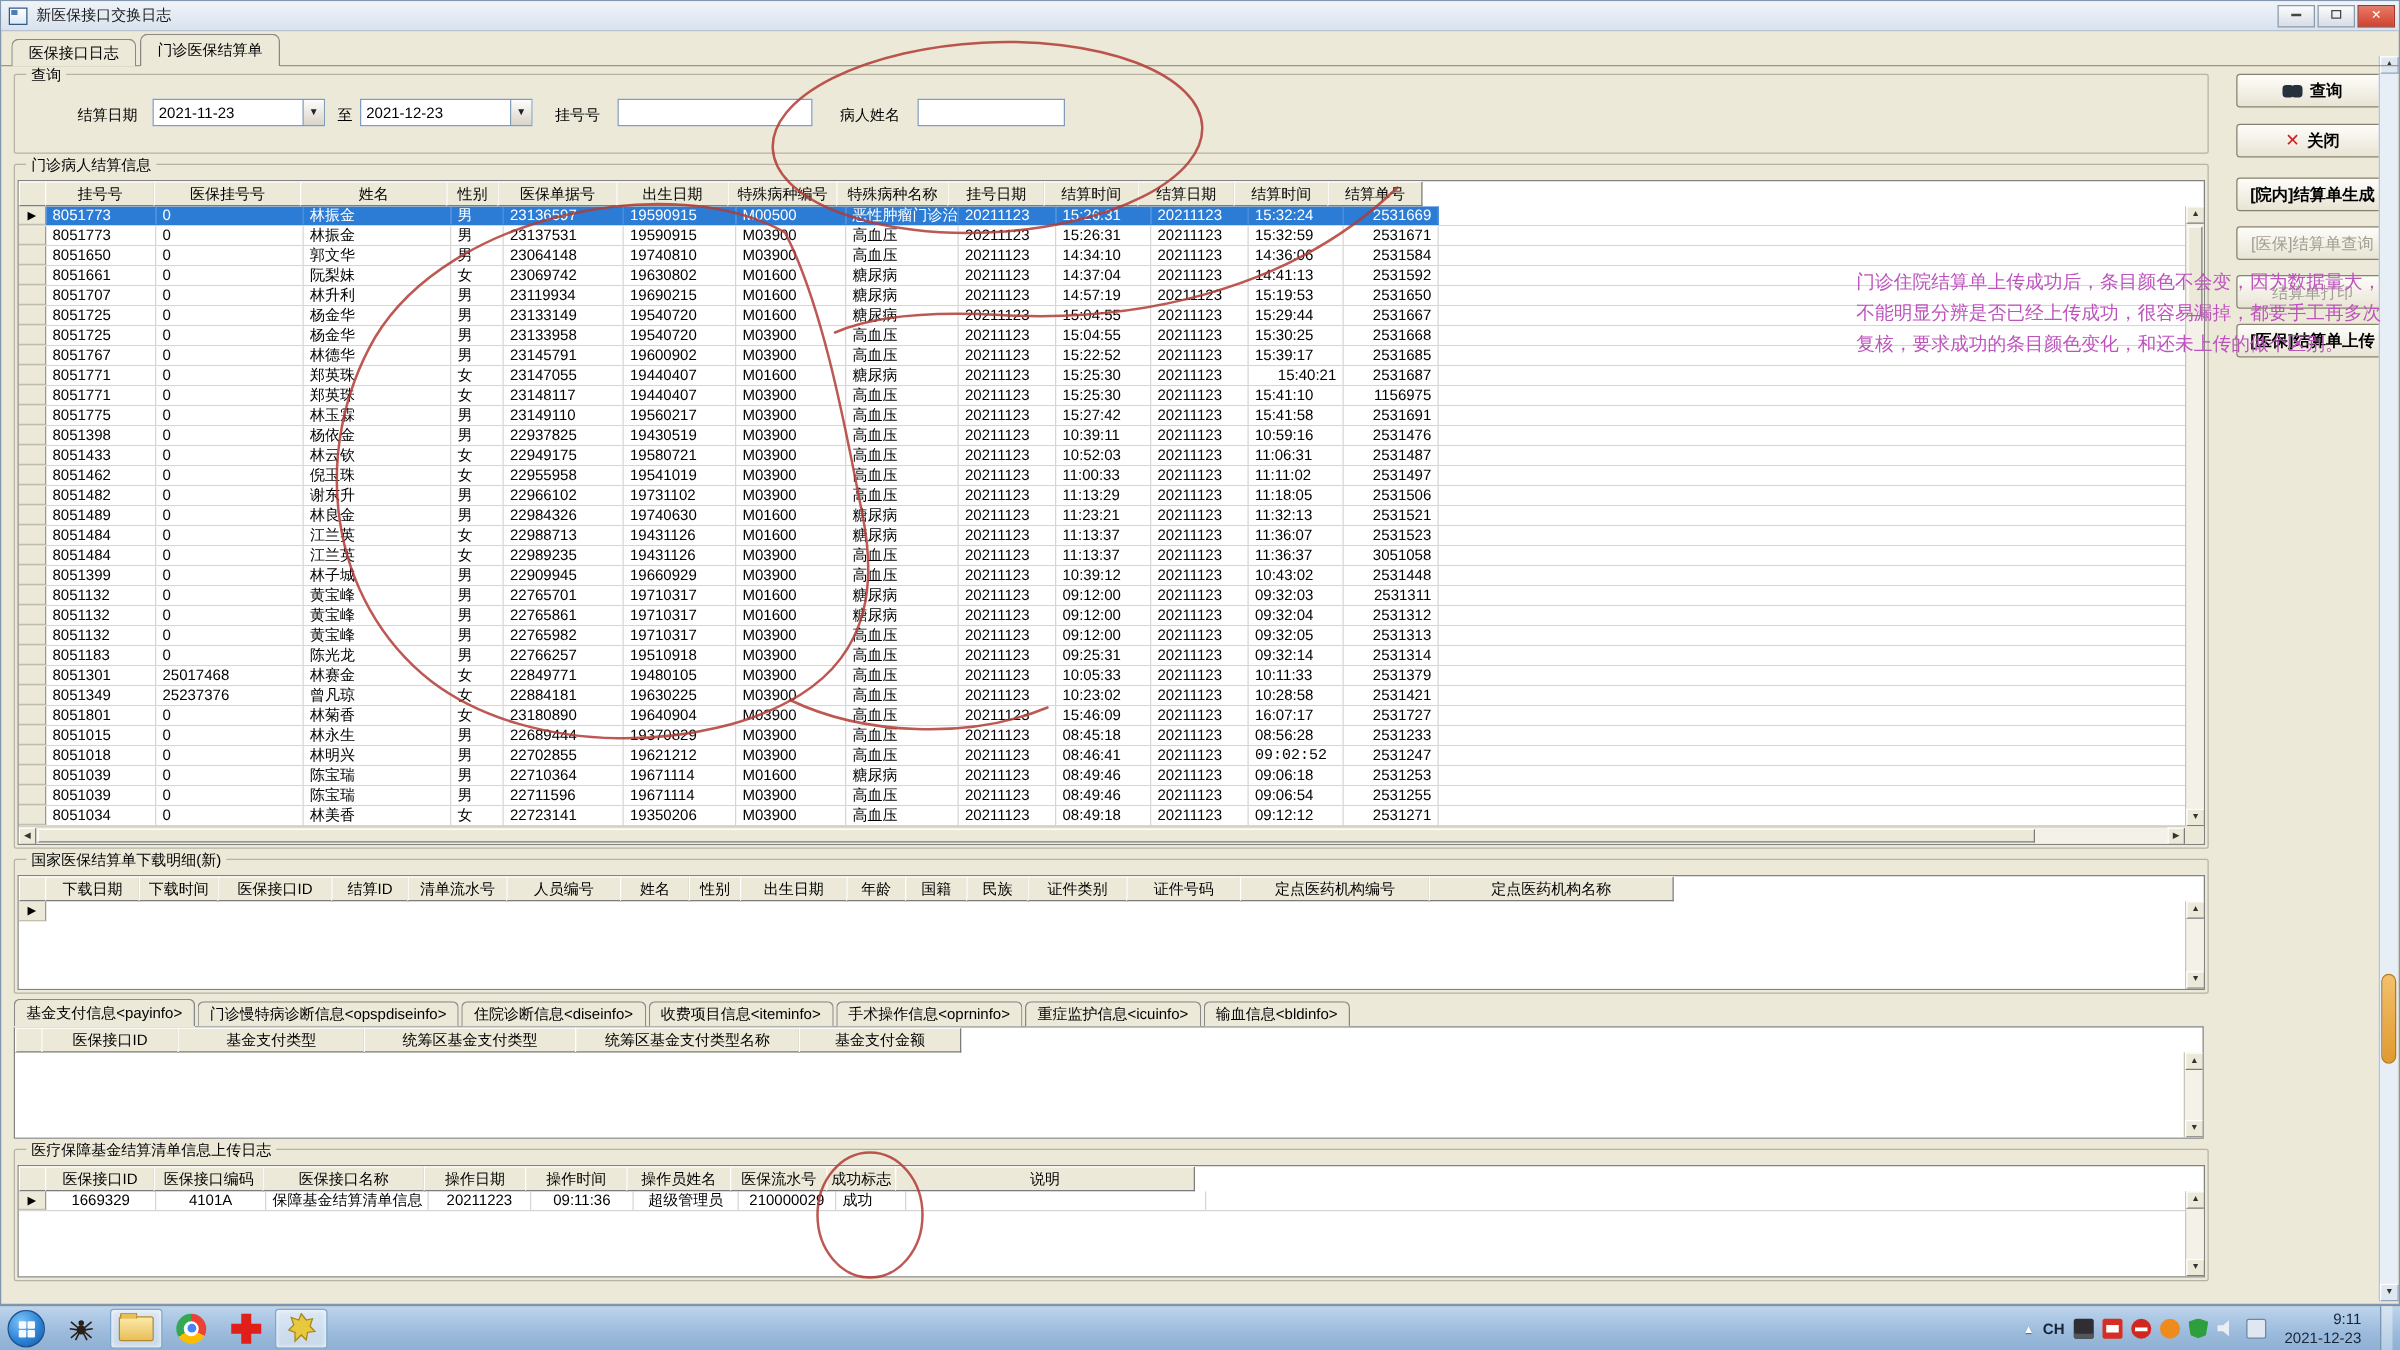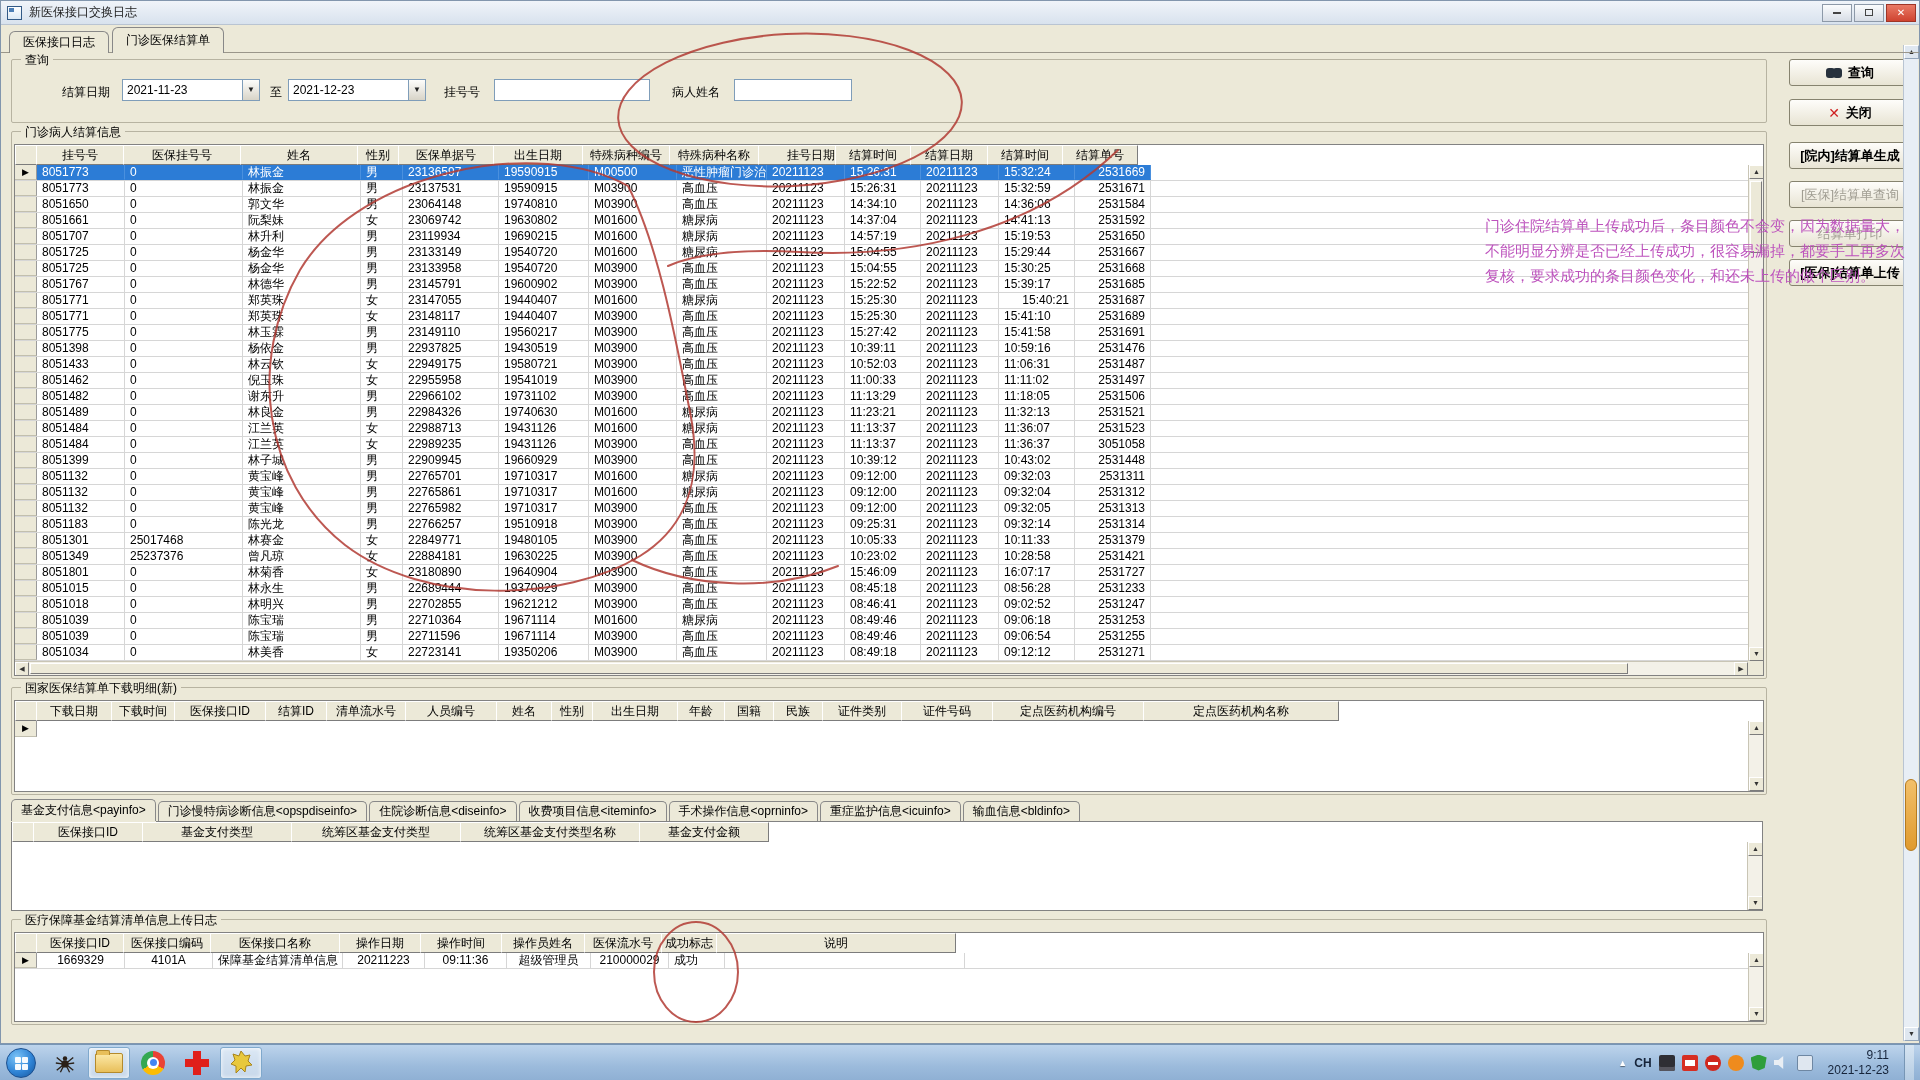--- a/index.html
+++ b/index.html
@@ -181,21 +181,21 @@
         <div class="g-hdr">
           <div class="g-hcell" style="width: 22px;"></div>
           <div class="g-hcell" style="width: 88px;">挂号号</div>
           <div class="g-hcell" style="width: 118px;">医保挂号号</div>
           <div class="g-hcell" style="width: 118px;">姓名</div>
           <div class="g-hcell" style="width: 42px;">性别</div>
           <div class="g-hcell" style="width: 96px;">医保单据号</div>
           <div class="g-hcell" style="width: 90px;">出生日期</div>
           <div class="g-hcell" style="width: 88px;">特殊病种编号</div>
           <div class="g-hcell" style="width: 90px;">特殊病种名称</div>
-          <div class="g-hcell" style="width: 78px; text-align: right;">挂号日期</div>
+          <div class="g-hcell" style="width: 78px;">挂号日期</div>
           <div class="g-hcell" style="width: 76px;">结算时间</div>
           <div class="g-hcell" style="width: 78px;">结算日期</div>
           <div class="g-hcell" style="width: 76px;">结算时间</div>
           <div class="g-hcell" style="width: 76px;">结算单号</div>
         </div>
         <div class="g-body">
           <div class="g-row g-sel">
             <div class="g-ind" style="width: 22px;">▶</div>
             <div class="g-cell" style="width: 88px;">8051773</div>
             <div class="g-cell" style="width: 118px;">0</div>
@@ -346,21 +346,21 @@
             <div class="g-cell" style="width: 118px;">郑英珠</div>
             <div class="g-cell" style="width: 42px;">女</div>
             <div class="g-cell" style="width: 96px;">23148117</div>
             <div class="g-cell" style="width: 90px;">19440407</div>
             <div class="g-cell" style="width: 88px;">M03900</div>
             <div class="g-cell" style="width: 90px;">高血压</div>
             <div class="g-cell" style="width: 78px;">20211123</div>
             <div class="g-cell" style="width: 76px;">15:25:30</div>
             <div class="g-cell" style="width: 78px;">20211123</div>
             <div class="g-cell" style="width: 76px;">15:41:10</div>
-            <div class="g-cell t-r" style="width: 76px;">2531689</div>
+            <div class="g-cell t-r" style="width: 76px;">1156975</div>
           </div>
           <div class="g-row">
             <div class="g-ind" style="width: 22px;"></div>
             <div class="g-cell" style="width: 88px;">8051775</div>
             <div class="g-cell" style="width: 118px;">0</div>
             <div class="g-cell" style="width: 118px;">林玉霖</div>
             <div class="g-cell" style="width: 42px;">男</div>
             <div class="g-cell" style="width: 96px;">23149110</div>
             <div class="g-cell" style="width: 90px;">19560217</div>
             <div class="g-cell" style="width: 88px;">M03900</div>
@@ -633,21 +633,21 @@
             <div class="g-cell" style="width: 118px;">0</div>
             <div class="g-cell" style="width: 118px;">林明兴</div>
             <div class="g-cell" style="width: 42px;">男</div>
             <div class="g-cell" style="width: 96px;">22702855</div>
             <div class="g-cell" style="width: 90px;">19621212</div>
             <div class="g-cell" style="width: 88px;">M03900</div>
             <div class="g-cell" style="width: 90px;">高血压</div>
             <div class="g-cell" style="width: 78px;">20211123</div>
             <div class="g-cell" style="width: 76px;">08:46:41</div>
             <div class="g-cell" style="width: 78px;">20211123</div>
-            <div class="g-cell" style="width: 76px;">09:02:52</div>
+            <div class="g-cell" style="width: 76px; font-family: Liberation Mono, monospace;">09:02:52</div>
             <div class="g-cell t-r" style="width: 76px;">2531247</div>
           </div>
           <div class="g-row">
             <div class="g-ind" style="width: 22px;"></div>
             <div class="g-cell" style="width: 88px;">8051039</div>
             <div class="g-cell" style="width: 118px;">0</div>
             <div class="g-cell" style="width: 118px;">陈宝瑞</div>
             <div class="g-cell" style="width: 42px;">男</div>
             <div class="g-cell" style="width: 96px;">22710364</div>
             <div class="g-cell" style="width: 90px;">19671114</div>

